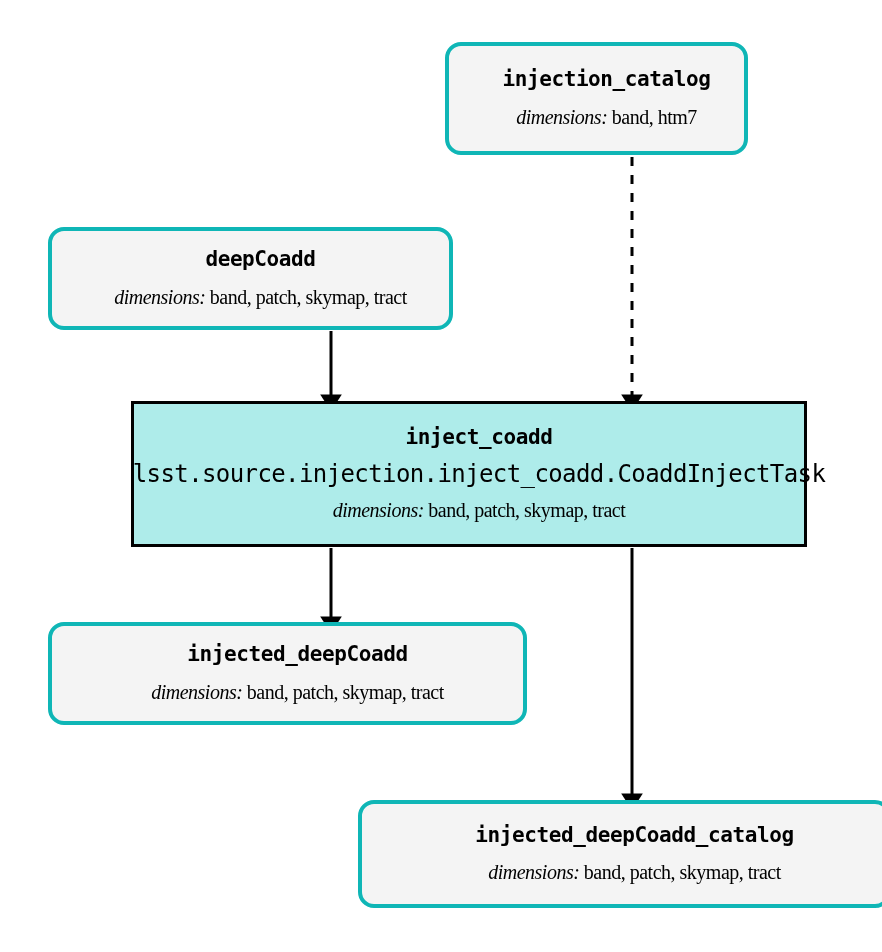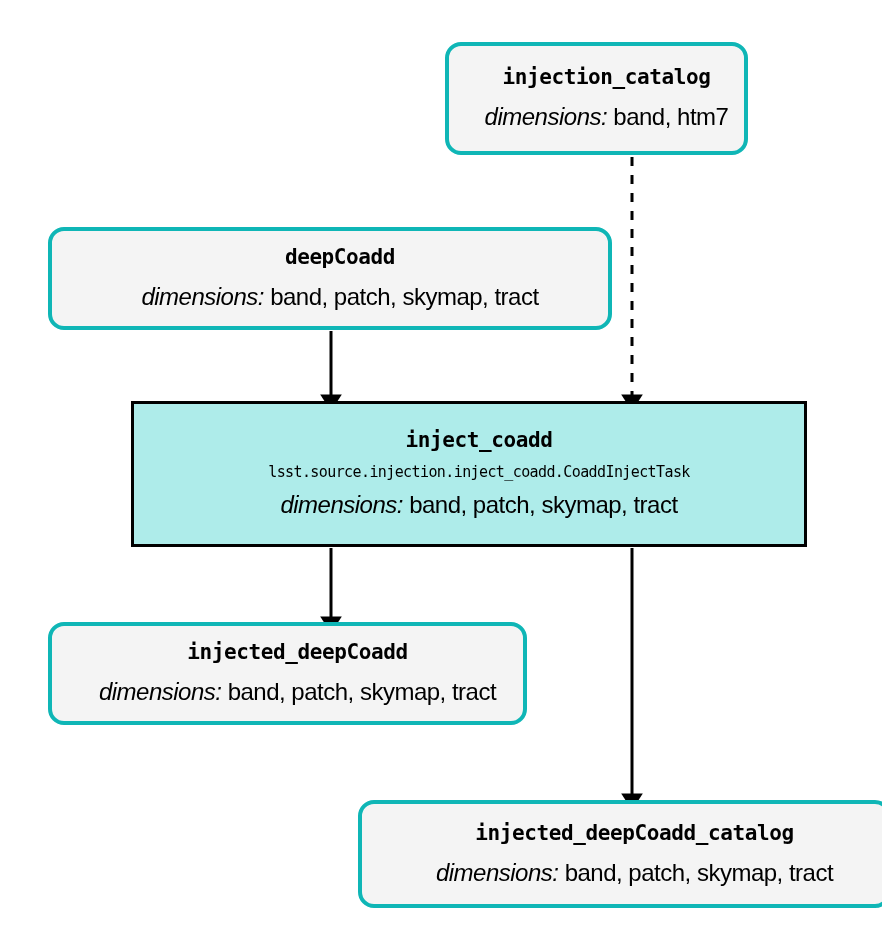--- a/index.html
+++ b/index.html
@@ -50,30 +50,30 @@
     font-weight: bold;
     font-size: 21px;
     color: #000000;
     letter-spacing: -0.4px;
     line-height: 1.1;
     white-space: nowrap;
   }
   .node-class {
     font-family: "DejaVu Sans Mono", monospace;
     font-weight: normal;
-    font-size: 15px;
+    font-size: 24px;
     color: #000000;
     line-height: 1.15;
     letter-spacing: -0.6px;
     white-space: nowrap;
     margin-top: 12px;
   }
   .node-dims {
-    font-family: Liberation Sans, sans-serif;
-    font-size: 24px;
+    font-family: Liberation Serif, serif;
+    font-size: 20px;
     color: #000000;
     line-height: 1.15;
     letter-spacing: -0.5px;
     white-space: nowrap;
     margin-top: 14px;
   }
   .node.task .node-dims {
     margin-top: 10px;
   }
   .dims-key {
@@ -105,21 +105,21 @@
   </svg>
 
   <div class="node" style="left:445px; top:42px; width:303px; height:113px;">
     <div class="node-label">injection_catalog</div>
     <div class="node-dims">
       <span class="dims-key">dimensions:</span>
       <span class="dims-val">band, htm7</span>
     </div>
   </div>
 
-  <div class="node" style="left:48px; top:227px; width:564px; height:103px;">
+  <div class="node" style="left:48px; top:227px; width:405px; height:103px;">
     <div class="node-label">deepCoadd</div>
     <div class="node-dims">
       <span class="dims-key">dimensions:</span>
       <span class="dims-val">band, patch, skymap, tract</span>
     </div>
   </div>
 
   <div class="node task" style="left:131px; top:401px; width:676px; height:146px;">
     <div class="node-label">inject_coadd</div>
     <div class="node-class">lsst.source.injection.inject_coadd.CoaddInjectTask</div>

